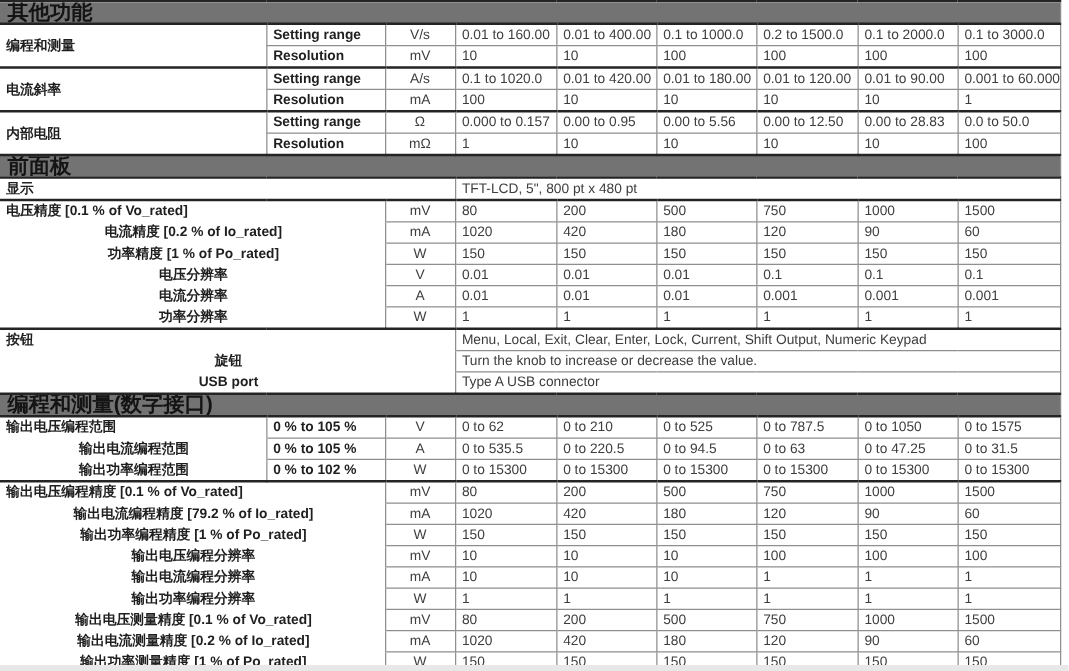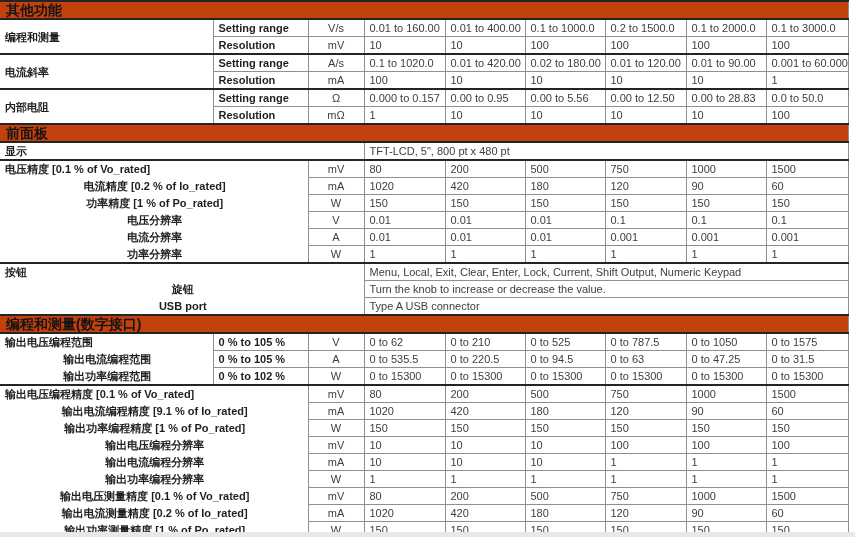--- a/index.html
+++ b/index.html
@@ -19,22 +19,22 @@
     font-size:11px;color:#3d3d3d;
     white-space:nowrap;overflow:hidden;
     vertical-align:middle;
   }
   tr > td:first-child{border-left:none;}
   tr.thick > td{border-top:2px solid #242424;}
   td.ct{border-top-style:hidden;text-align:center;}
   td.lbl,td.set{font-weight:bold;color:#1f1f1f;}
   td.unit{text-align:center;padding:0 2px;}
   td.sec{
-    font-weight:bold;color:#141414;background:#c2410c;
-    font-size:14px;padding-left:6px;
+    font-weight:bold;color:#141414;background:#737373;
+    font-size:17px;padding-left:6px;
   }
   .bottom-strip{
     position:absolute;left:0;bottom:0;width:855px;height:5px;
     background:#e8e8e8;
   }
 </style>
 </head>
 <body>
 
 <table>
@@ -73,21 +73,21 @@
         <td>100</td>
         <td>100</td>
         <td>100</td>
       </tr>
       <tr class="thick">
         <td class="lbl" rowspan="2">电流斜率</td>
         <td class="set">Setting range</td>
         <td class="unit">A/s</td>
         <td>0.1 to 1020.0</td>
         <td>0.01 to 420.00</td>
-        <td>0.02 to 180.00</td>
+        <td>0.01 to 180.00</td>
         <td>0.01 to 120.00</td>
         <td>0.01 to 90.00</td>
         <td>0.001 to 60.000</td>
       </tr>
       <tr>
         <td class="set">Resolution</td>
         <td class="unit">mA</td>
         <td>100</td>
         <td>10</td>
         <td>10</td>
@@ -235,21 +235,21 @@
         <td class="lbl" colspan="2">输出电压编程精度 [0.1 % of Vo_rated]</td>
         <td class="unit">mV</td>
         <td>80</td>
         <td>200</td>
         <td>500</td>
         <td>750</td>
         <td>1000</td>
         <td>1500</td>
       </tr>
       <tr>
-        <td class="lbl ct" colspan="2">输出电流编程精度 [9.1 % of Io_rated]</td>
+        <td class="lbl ct" colspan="2">输出电流编程精度 [79.2 % of Io_rated]</td>
         <td class="unit">mA</td>
         <td>1020</td>
         <td>420</td>
         <td>180</td>
         <td>120</td>
         <td>90</td>
         <td>60</td>
       </tr>
       <tr>
         <td class="lbl ct" colspan="2">输出功率编程精度 [1 % of Po_rated]</td>

